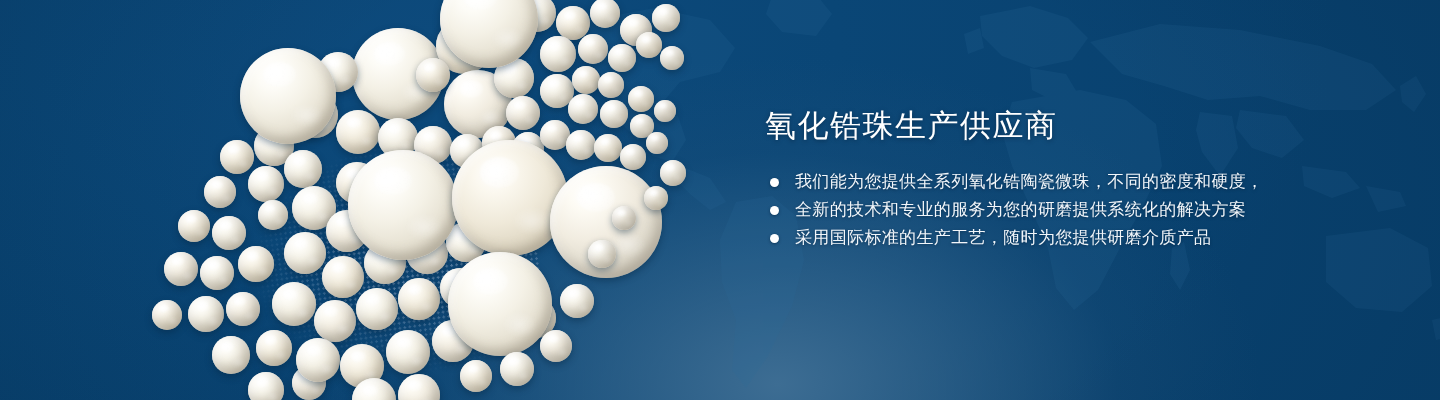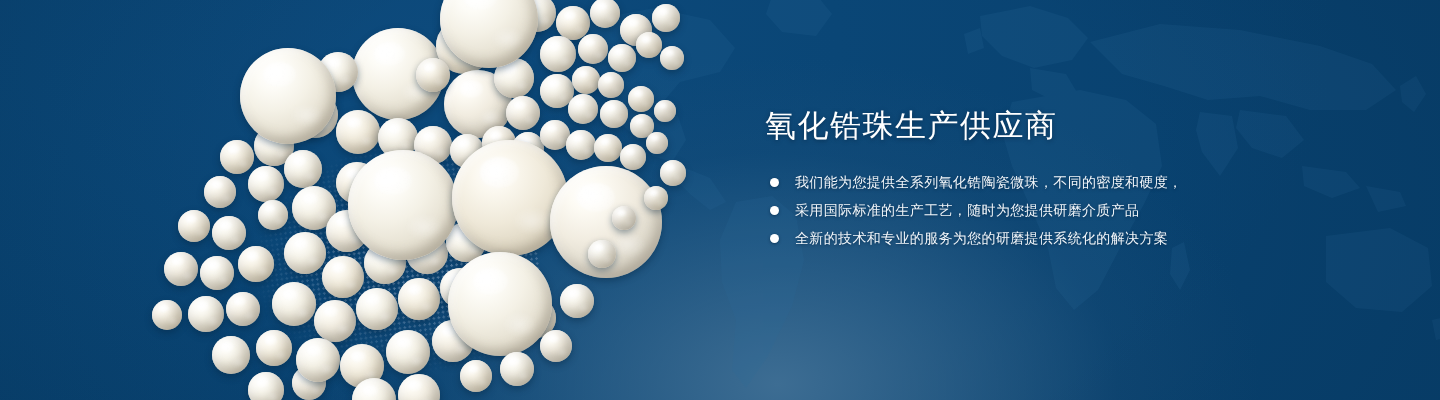--- a/index.html
+++ b/index.html
@@ -111,21 +111,21 @@
     white-space:nowrap;
   }
   .bullets{
     margin-top:27px;
     list-style:none;
   }
   .bullet{
     position:relative;
     padding-left:30px;
     color:#f2f6fa;
-    font-size:14px;
+    font-size:17px;
     line-height:22px;
     letter-spacing:0.35px;
     margin-bottom:6px;
     text-shadow:0 1px 3px rgba(2,28,52,0.55);
   }
   .bullet:last-child{ margin-bottom:0; }
   .dot{
     position:absolute;
     left:5px; top:7px;
     width:9px; height:9px;
@@ -303,24 +303,24 @@
 
     <ul class="bullets">
 
       <li class="bullet">
         <span class="dot"></span>
         <span class="bline">我们能为您提供全系列氧化锆陶瓷微珠，不同的密度和硬度，</span>
       </li>
 
       <li class="bullet">
         <span class="dot"></span>
+        <span class="bline">全新的技术和专业的服务为您的研磨提供系统化的解决方案</span>
+      </li>
+
+      <li class="bullet">
+        <span class="dot"></span>
         <span class="bline">采用国际标准的生产工艺，随时为您提供研磨介质产品</span>
       </li>
 
-      <li class="bullet">
-        <span class="dot"></span>
-        <span class="bline">全新的技术和专业的服务为您的研磨提供系统化的解决方案</span>
-      </li>
-
     </ul>
   </div>
 
 </div>
 
 </body></html>

